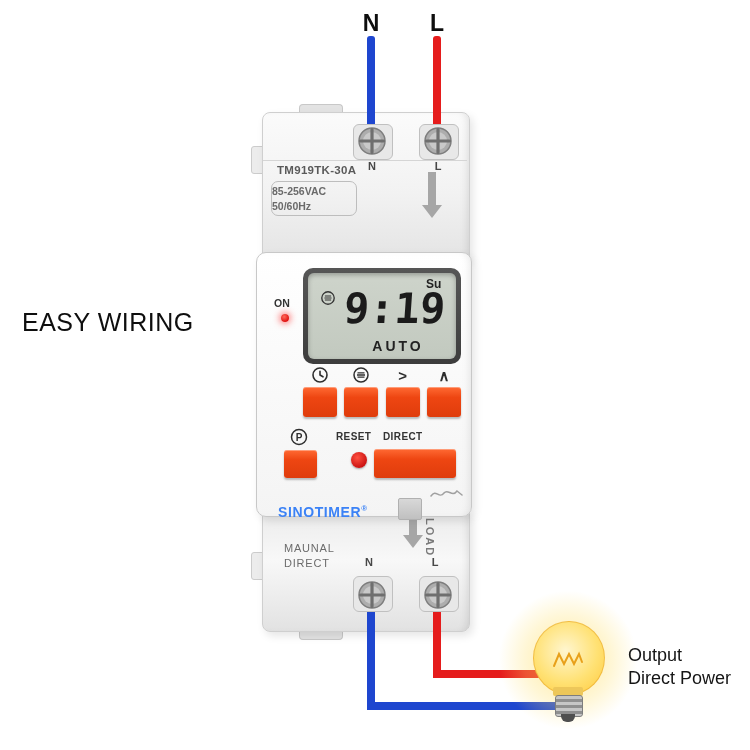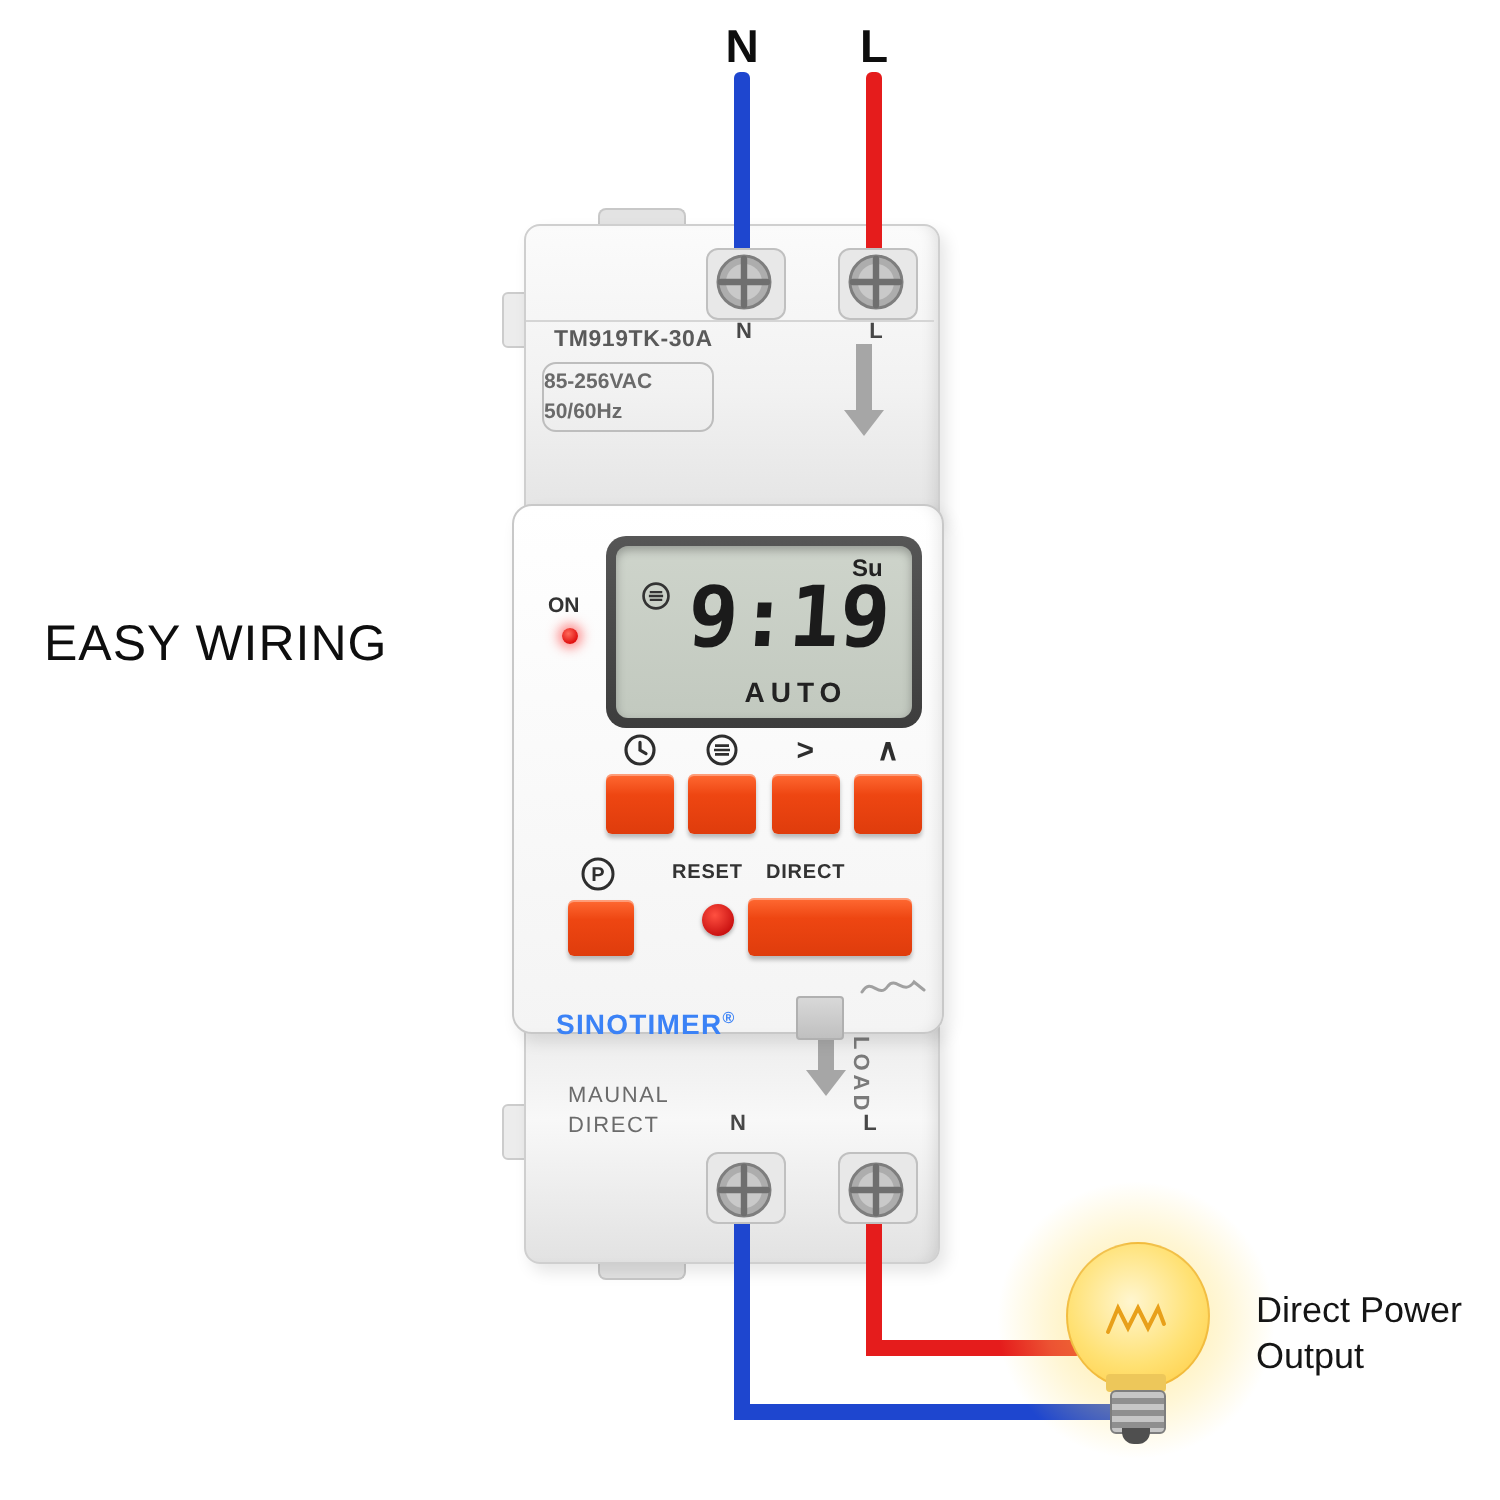--- a/index.html
+++ b/index.html
@@ -225,17 +225,17 @@
   <div class="abs" style="left:550px;top:646px;">
     <svg width="36" height="24" viewBox="0 0 36 24">
         <path d="M4 20 L9 8 L14 18 L19 8 L24 18 L29 8 L32 16" fill="none" stroke="#e8a01a" stroke-width="2" stroke-linecap="round"></path>
       </svg>
   </div>
   <div class="neck"></div>
   <div class="base"></div>
   <div class="tip"></div>
 
   <div class="out-text">
+    <div>Output</div>
     <div>Direct Power</div>
-    <div>Output</div>
   </div>
 
 </div>
 
 </body></html>

